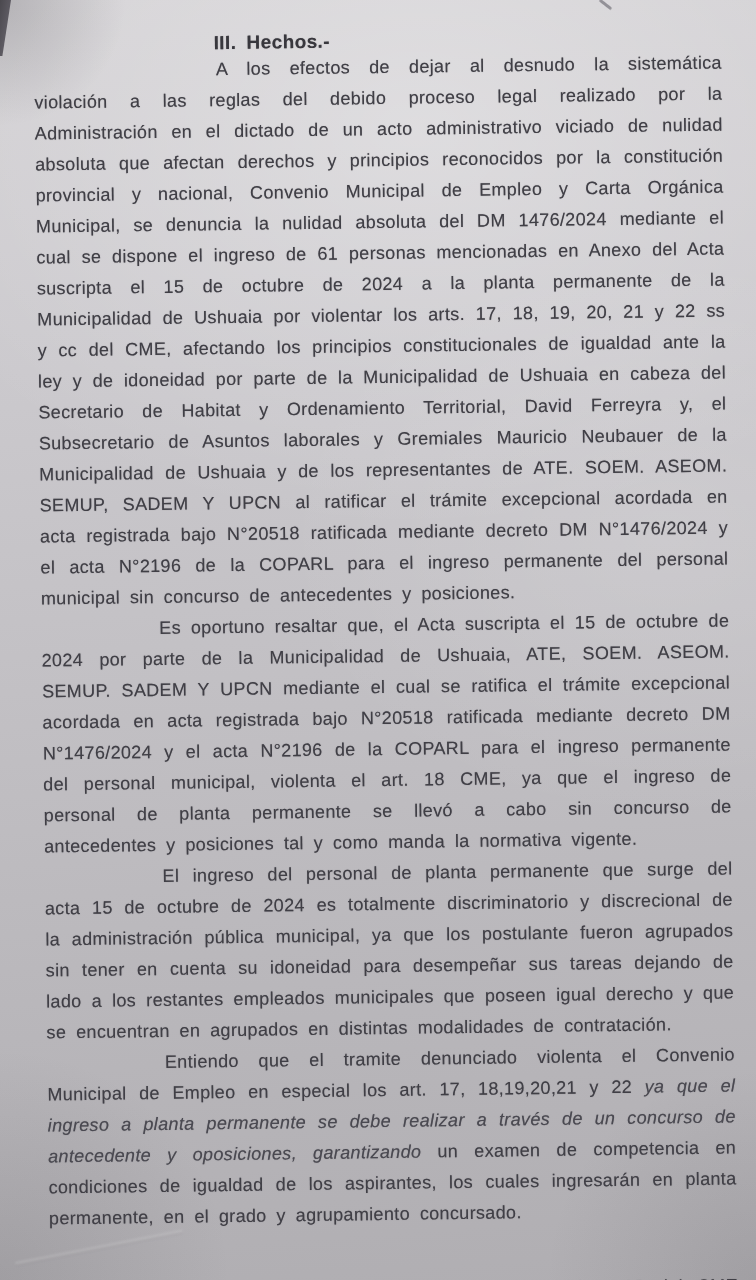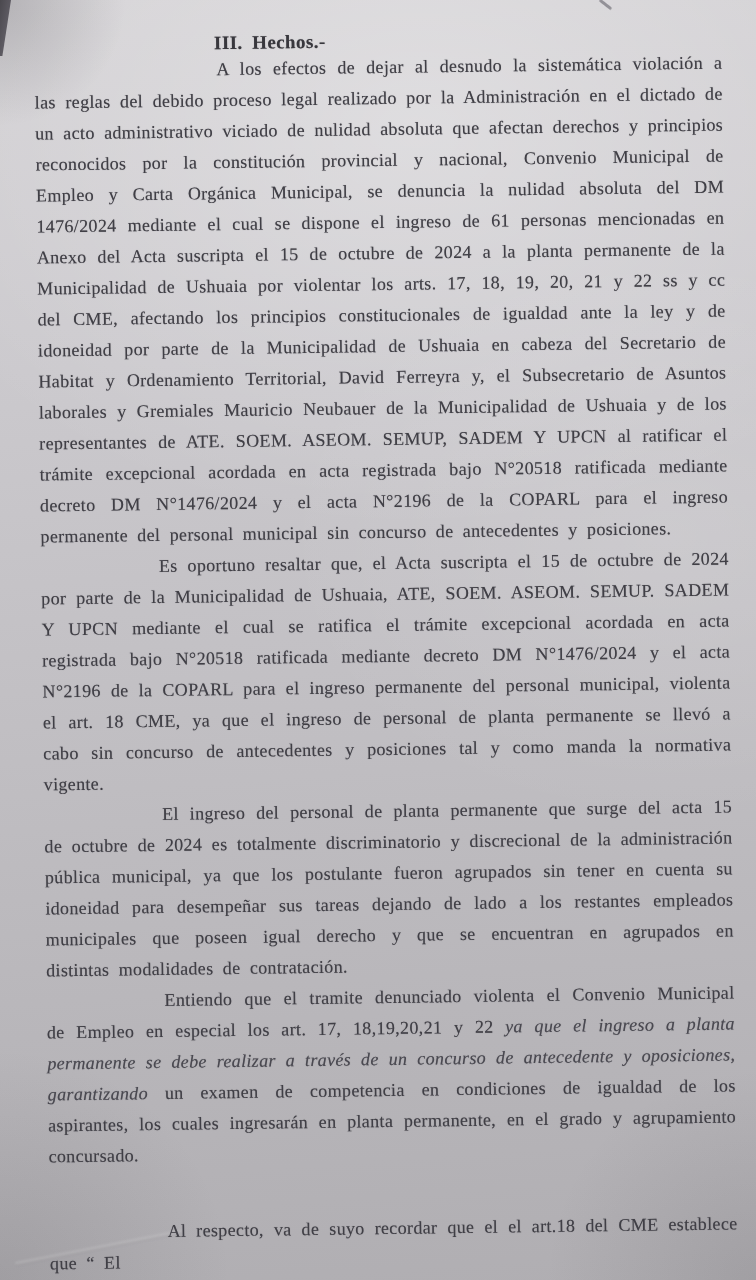--- a/index.html
+++ b/index.html
@@ -5,21 +5,21 @@
   html, body {
     margin: 0;
     padding: 0;
     background: #a8a6aa;
   }
   .page-wrap {
     position: relative;
     width: 756px;
     height: 1280px;
     overflow: hidden;
-    font-family: Liberation Serif, serif;
+    font-family: Liberation Sans, sans-serif;
   }
   
   .paper {
     position: absolute;
     inset: 0;
     background:
       radial-gradient(circle 180px at 0% 0%, rgba(58,56,62,0.22), rgba(58,56,62,0) 70%),
       radial-gradient(circle 320px at 0% 100%, rgba(70,68,72,0.16), rgba(70,68,72,0) 72%),
       radial-gradient(circle 300px at 100% 100%, rgba(70,68,72,0.14), rgba(70,68,72,0) 70%),
       radial-gradient(ellipse 900px 650px at 55% 10%, rgba(255,255,255,0.30), rgba(255,255,255,0) 62%),

